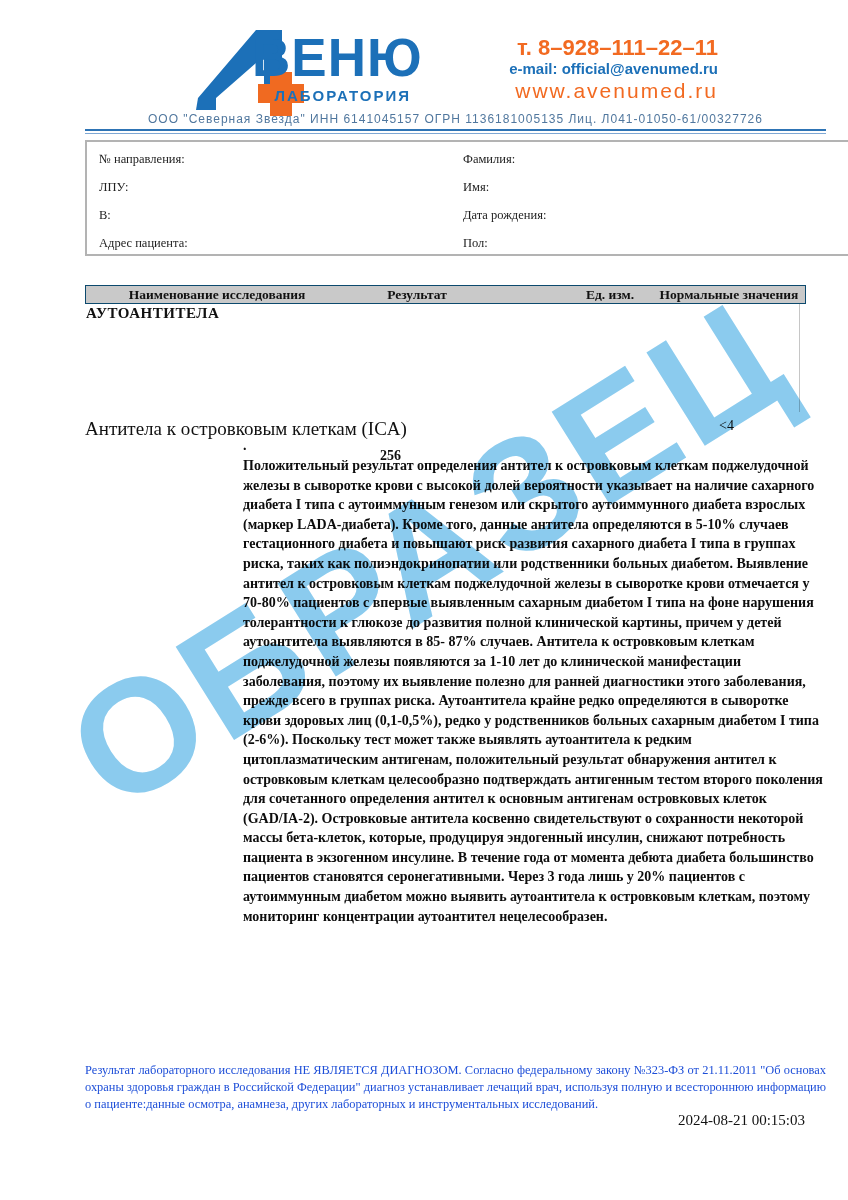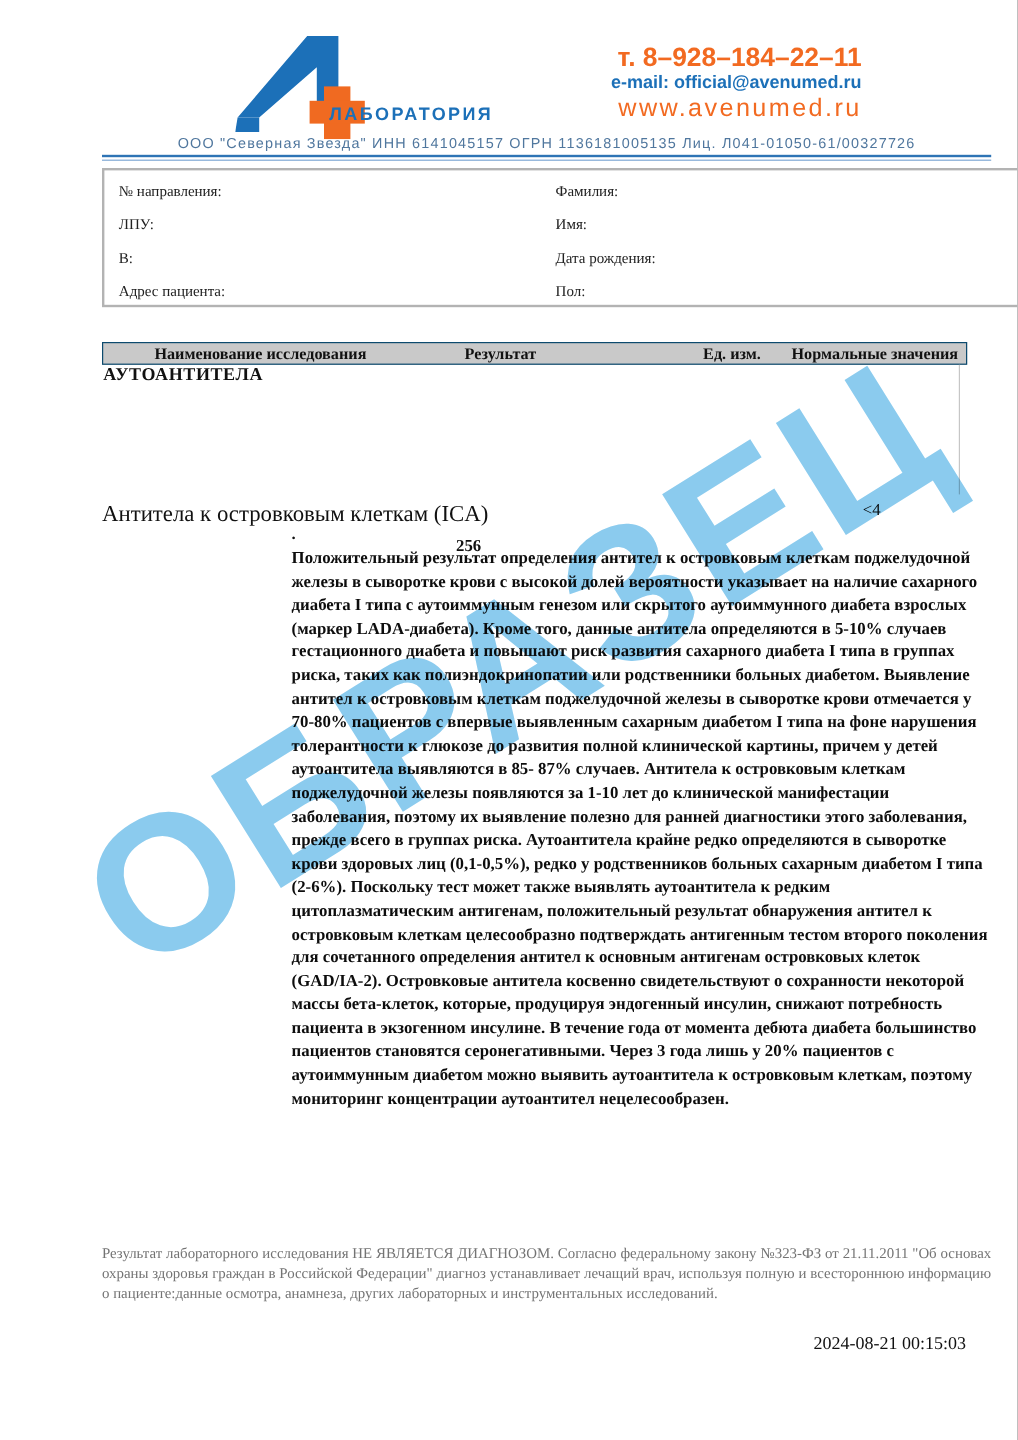--- a/index.html
+++ b/index.html
@@ -64,22 +64,22 @@
   .row-normal{left:719px;top:418px;font-size:14px;}
   .row-note{left:243px;top:438px;font-size:14px;font-weight:bold;}
   .comment{
     left:243px;top:456px;width:583px;
     font-size:14px;font-weight:bold;line-height:19.6px;color:#0d0d0d;
     text-align:left;
   }
 
   
   .disclaimer{
-    left:85px;top:1036px;width:741px;
-    font-size:12.4px;line-height:17px;text-align:justify;color:#737373;
+    left:85px;top:1062px;width:741px;
+    font-size:12.4px;line-height:17px;text-align:justify;color:#1d4ed8;
   }
   .timestamp{
     left:485px;top:1112px;width:320px;text-align:right;
     font-size:15px;color:#111;
   }
 
   
   .watermark{
     left:428px;top:554px;
     transform:translate(-50%,-50%) rotate(-32deg);
@@ -97,24 +97,25 @@
 <div class="page">
 
   <div class="abs" style="left:196px;top:30px;width:110px;height:86px;">
     <svg width="110" height="86" viewBox="0 0 110 86">
       <polygon points="60,0 86,0 86,62 68,62 68,26 20,68 2,68" fill="#1c70b8"></polygon>
       <polygon points="2,68 20,68 20,80 0,80" fill="#1c70b8"></polygon>
       <rect x="74" y="42" width="22" height="44" fill="#f06a21"></rect>
       <rect x="62" y="54" width="46" height="19" fill="#f06a21"></rect>
     </svg>
   </div>
+  <div class="abs brand-word">ВЕНЮ</div>
   <div class="abs brand-sub">ЛАБОРАТОРИЯ</div>
 
   <div class="abs contacts">
-    <div class="contact-phone">т. 8–928–184–22–11</div>
+    <div class="contact-phone">т. 8–928–111–22–11</div>
     <div class="contact-email">e-mail: official@avenumed.ru</div>
     <div class="contact-web">www.avenumed.ru</div>
   </div>
 
   <div class="abs company-line">ООО "Северная Звезда" ИНН 6141045157 ОГРН 1136181005135 Лиц. Л041-01050-61/00327726</div>
   <div class="abs blue-rule"></div>
 
   <div class="abs patient-box">
     <div class="pfield" style="left:12px;top:10px;">№ направления:</div>
     <div class="pfield" style="left:12px;top:38px;">ЛПУ:</div>

